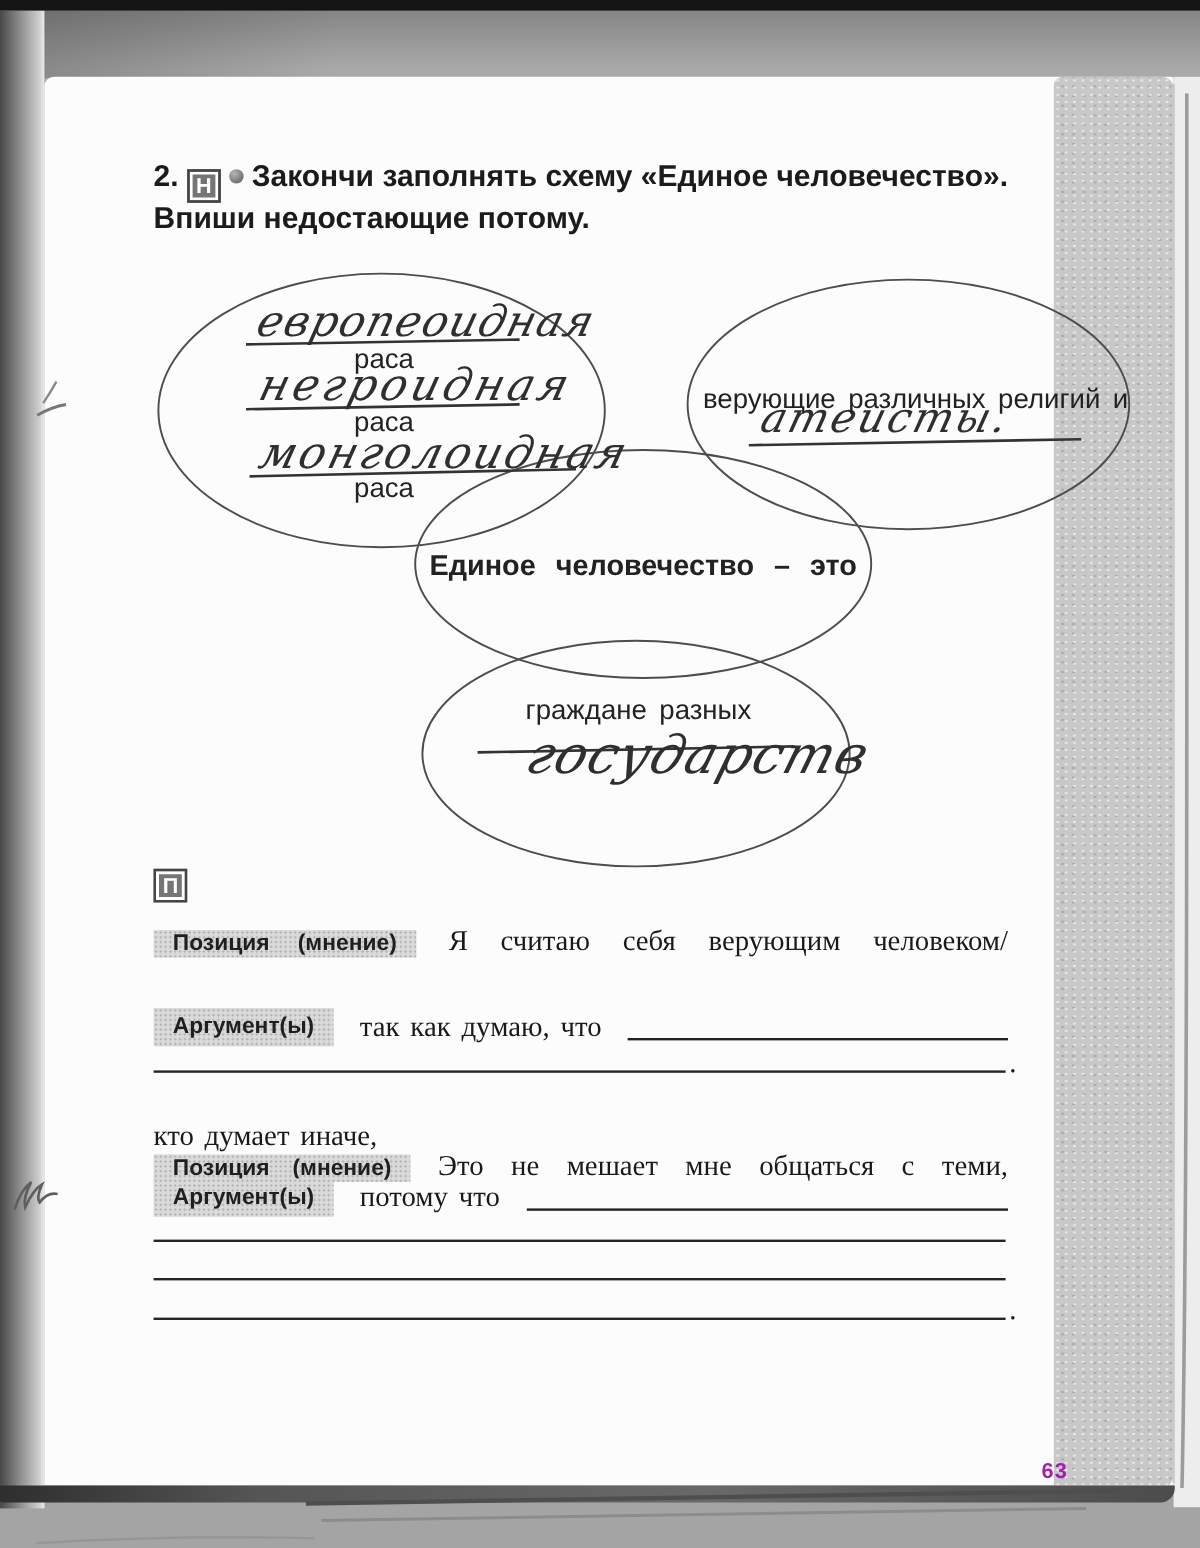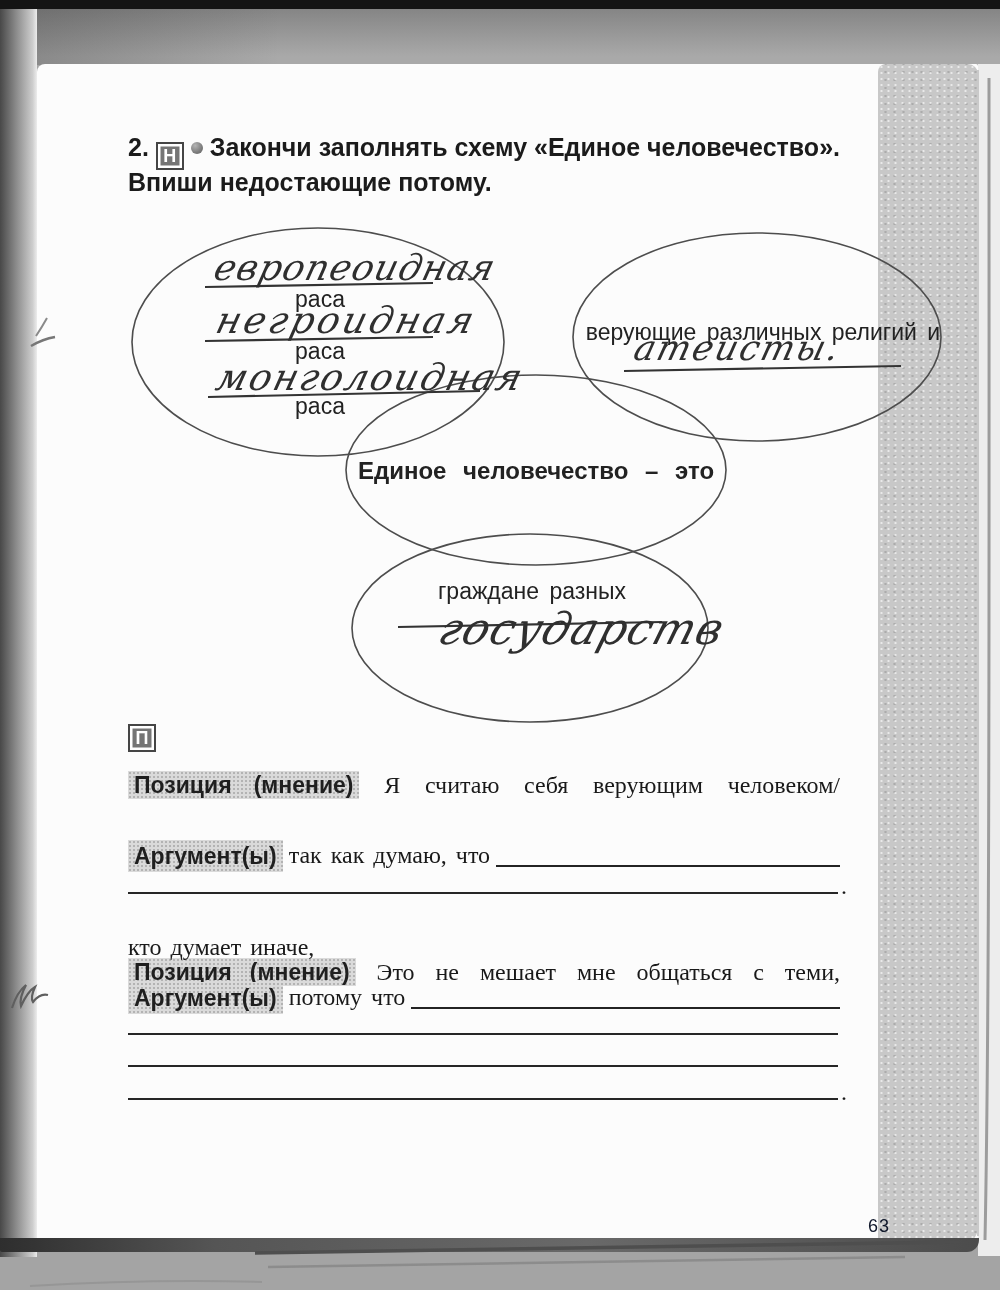--- a/index.html
+++ b/index.html
@@ -23,22 +23,22 @@
         border-radius:8px 2px 0 0;}
   .right-gap{position:absolute;left:978px;top:64px;width:22px;height:1192px;background:#ededed;}
 
   
   .side-strip{position:absolute;left:841px;top:0;width:100px;height:1181px;
         border-radius:8px 10px 18px 4px;
         background-color:#c8c8c8;
         background-image:radial-gradient(rgba(255,255,255,.6) 1px,rgba(0,0,0,0) 1.3px),
                          radial-gradient(rgba(125,125,125,.38) 1px,rgba(0,0,0,0) 1.35px);
         background-size:7px 6px,9px 8px;background-position:0 0,3px 4px;}
-  .page-num{position:absolute;left:831px;top:1152px;font-size:18px;font-weight:400;
-        letter-spacing:1px;color:#0f172a;}
+  .page-num{position:absolute;left:831px;top:1152px;font-size:18px;font-weight:700;
+        letter-spacing:1px;color:#a21caf;}
 
   
   .task-row{position:absolute;left:91px;top:68px;width:712px;font-size:25px;font-weight:600;
         line-height:31px;text-align:justify;text-align-last:justify;color:#1b1b1b;}
   .task-num{font-weight:700;}
   .marker-box{display:inline-flex;align-items:center;justify-content:center;width:28px;height:28px;
         background:#757575;border:2px solid #454545;box-sizing:border-box;
         box-shadow:inset 0 0 0 2.5px #fff;color:#fff;font-weight:700;font-size:18px;
         vertical-align:-6px;line-height:1;}
   .bullet{display:inline-block;width:12px;height:12px;border-radius:50%;vertical-align:2px;
@@ -47,25 +47,25 @@
 
   
   .diagram{position:absolute;left:83px;top:146px;}
 
   
   .section-header{position:absolute;left:91px;top:660px;display:flex;align-items:center;gap:11px;
         font-size:24px;color:#1b1b1b;}
   .sent-line{position:absolute;left:91px;width:712px;font-size:24px;line-height:30px;
         font-family:"Liberation Serif",serif;word-spacing:3px;color:#191919;}
   .just{text-align:justify;text-align-last:justify;}
-  .flexline{display:flex;align-items:flex-start;gap:6px;}
-  .lbl{font-family:"Liberation Sans",sans-serif;font-weight:700;font-size:23px;
+  .flexline{display:flex;align-items:center;gap:22px;}
+  .lbl{font-family:"Liberation Sans",sans-serif;font-weight:700;font-size:19px;
         background-color:#dadada;
         background-image:radial-gradient(rgba(120,120,120,.4) .8px,rgba(0,0,0,0) 1px);
-        background-size:4px 4px;padding:1px 6px;color:#1f1f1f;word-spacing:0;}
+        background-size:4px 4px;padding:1px 16px;color:#1f1f1f;word-spacing:0;}
   .fill-line{flex:1;border-bottom:2.6px solid #232323;align-self:flex-end;margin-bottom:5px;}
   .rule{position:absolute;left:91px;width:710px;height:0;border-top:2.6px solid #262626;}
   .rule .period{position:absolute;right:-9px;top:-21px;font-family:"Liberation Serif",serif;
         font-size:24px;color:#191919;}
 
   .overlay{position:absolute;left:0;top:0;z-index:10;pointer-events:none;}
   svg text{user-select:none;}
 </style>
 </head>
 <body>

